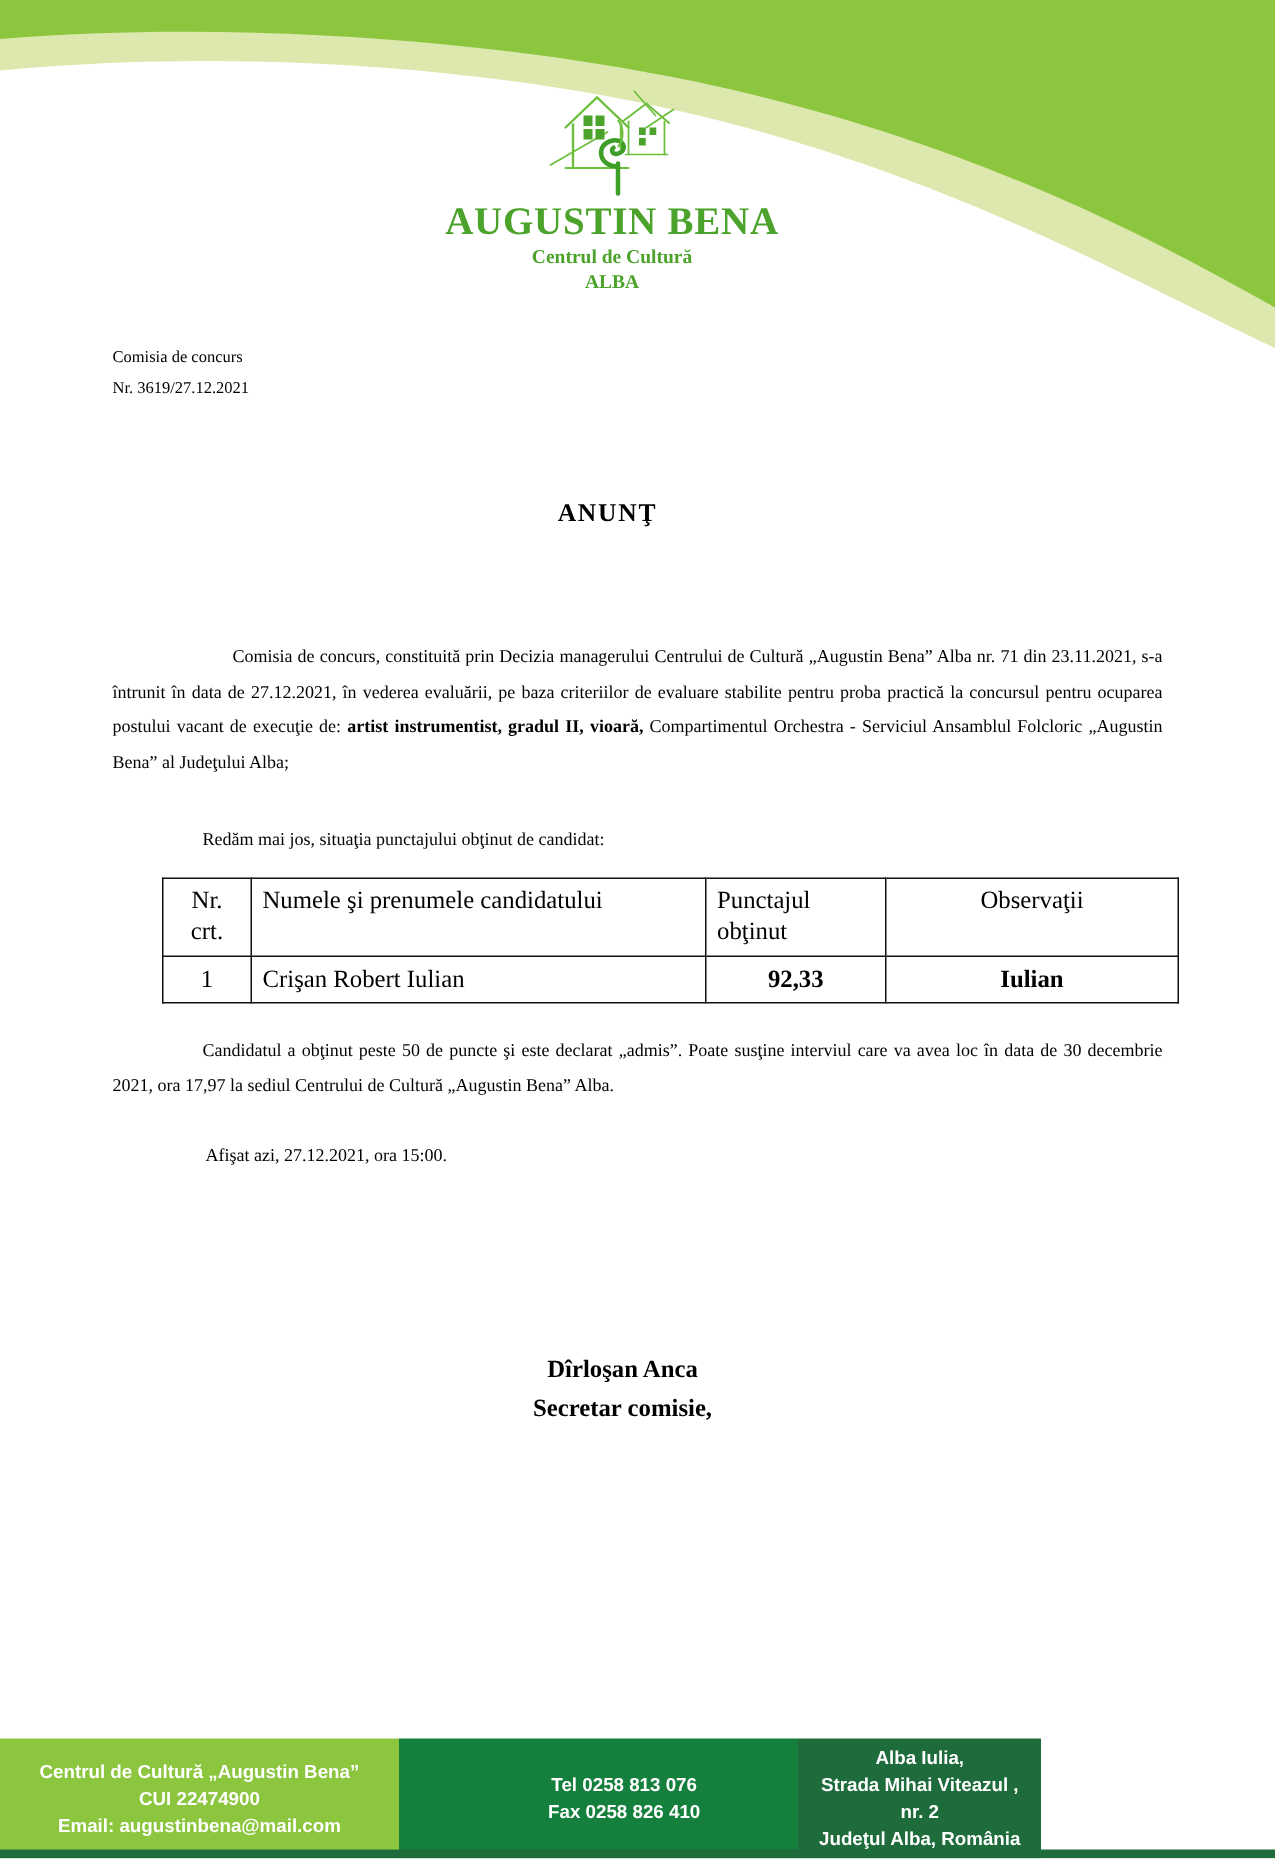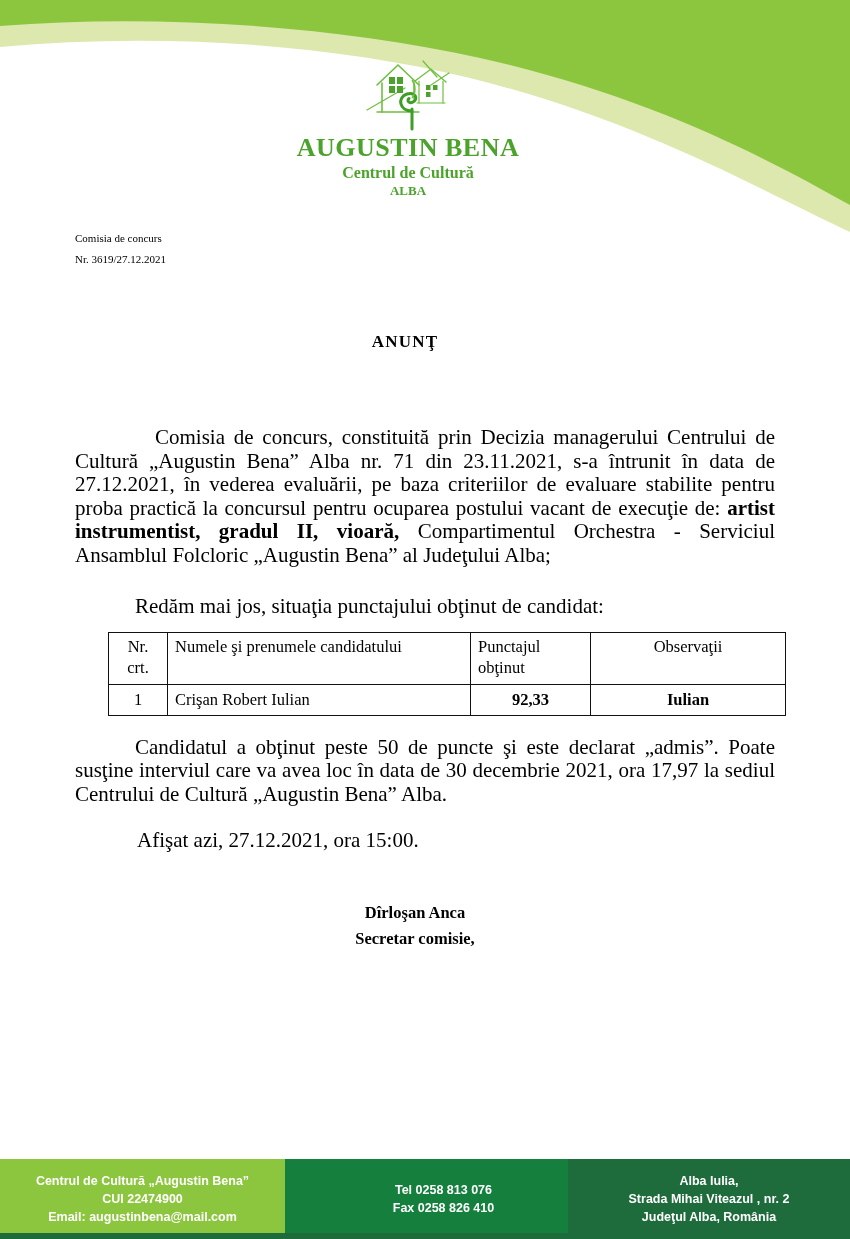--- a/index.html
+++ b/index.html
@@ -48,21 +48,21 @@
     font-weight: bold;
     font-size: 26px;
     letter-spacing: 0.5px;
     color: #4BA32B;
     line-height: 1.05;
     margin-top: 1px;
   }
   .logo-sub1 {
     font-family: "Liberation Serif", "DejaVu Serif", serif;
     font-weight: bold;
-    font-size: 16px;
+    font-size: 13px;
     color: #4BA32B;
     line-height: 1.25;
     margin-top: 2px;
   }
   .logo-sub2 {
     font-family: "Liberation Serif", "DejaVu Serif", serif;
     font-weight: bold;
     font-size: 13px;
     color: #4BA32B;
     line-height: 1.25;
@@ -82,21 +82,21 @@
   }
   .doc-title {
     text-align: center;
     font-weight: bold;
     font-size: 17px;
     letter-spacing: 1.2px;
     margin-top: 62px;
     padding-right: 40px;
   }
   .para {
-    font-size: 21px;
+    font-size: 12px;
     line-height: 23.5px;
     text-align: justify;
     text-justify: inter-word;
     margin: 0;
   }
   .para-main {
     margin-top: 74px;
     text-indent: 80px;
   }
   .para-lead {
@@ -155,21 +155,21 @@
     font-weight: bold;
     font-size: 16.5px;
     line-height: 26px;
   }
 
   
   .footer {
     position: absolute;
     left: 0;
     bottom: 0;
-    width: 850px;
+    width: 694px;
     height: 80px;
     display: flex;
   }
   .footer-cell {
     font-family: "Liberation Sans", "DejaVu Sans", sans-serif;
     font-weight: bold;
     color: #ffffff;
     font-size: 12.5px;
     line-height: 18px;
     display: flex;

